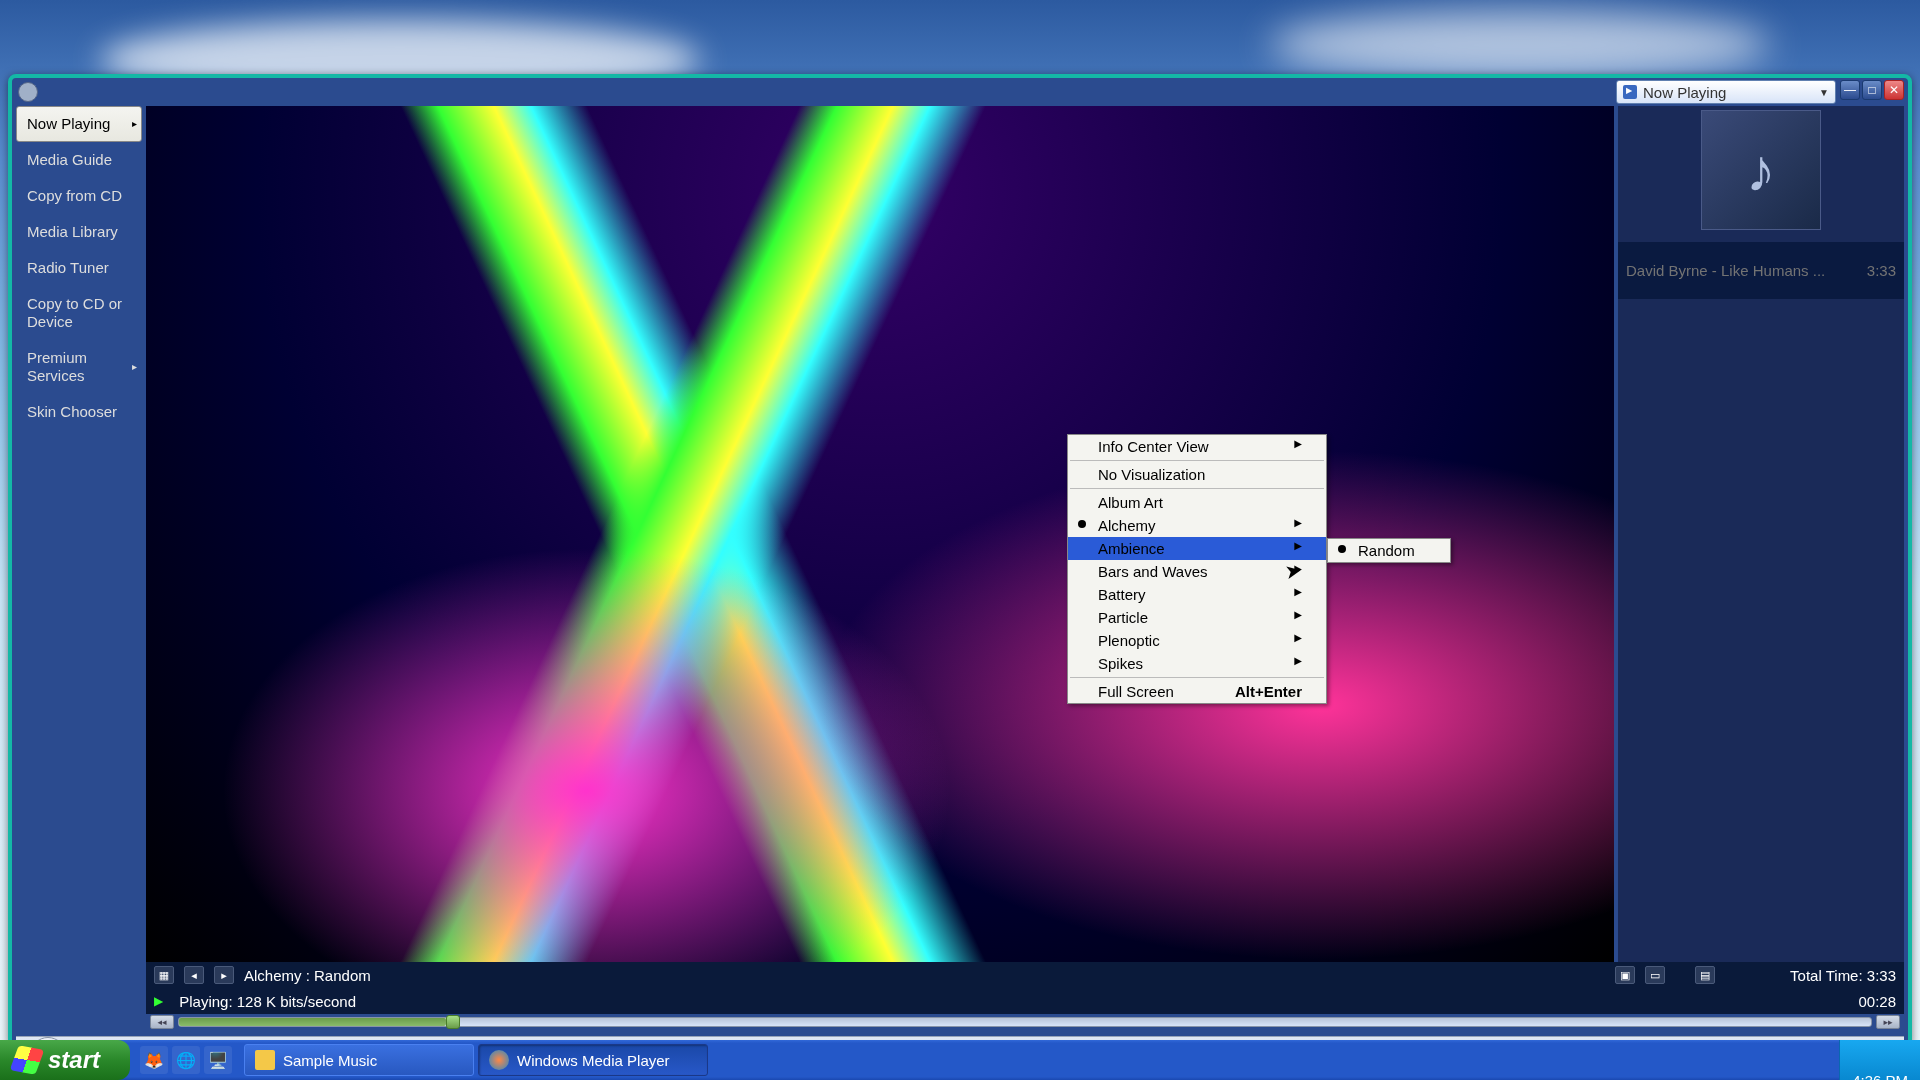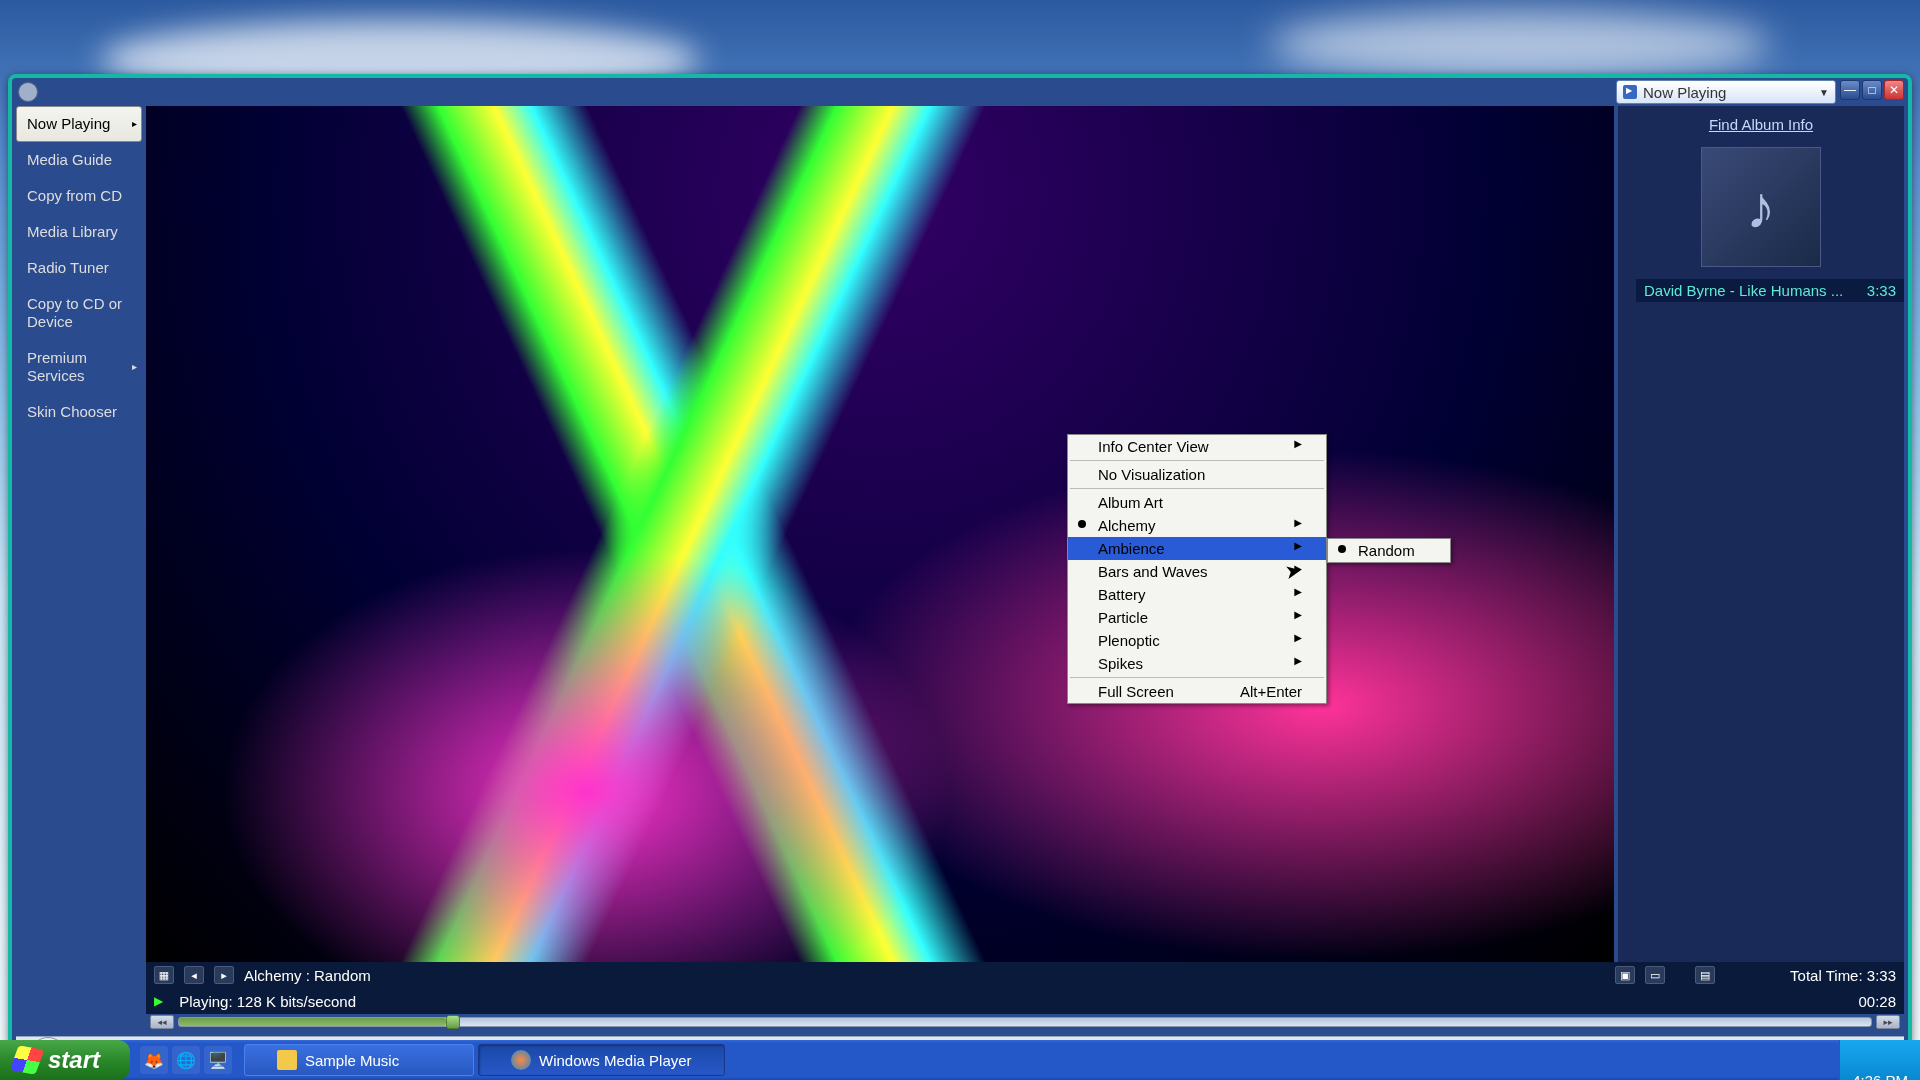--- a/index.html
+++ b/index.html
@@ -37,21 +37,21 @@
   radial-gradient(ellipse at 80% 70%, #ff3399 0%, transparent 30%),
   linear-gradient(115deg, transparent 35%, #33ff33 37%, #ffff33 40%, #33ffff 42%, transparent 45%),
   linear-gradient(65deg, transparent 35%, #33ff33 37%, #ffff33 40%, #33ffff 42%, transparent 45%),
   radial-gradient(ellipse at 50% 10%, #330066 0%, #000033 60%, #000 100%);
   background-color: #000; position: relative; }
 
 
 .album-panel { position: absolute; top: 28px; right: 4px; width: 286px; bottom: 78px; background: #1a2a58; display: flex; flex-direction: column; }
 .find-info { text-align: center; padding: 10px; color: #c8d8f8; text-decoration: underline; font-size: 15px; cursor: pointer; }
 .album-art { width: 120px; height: 120px; background: linear-gradient(135deg, #3a4a78, #1a2a48); margin: 4px auto 12px; border: 1px solid #4a5a88; display: flex; align-items: center; justify-content: center; font-size: 60px; color: #b0c0e0; }
-.playlist-row { display: flex; padding: 3px 8px; font-size: 15px; color: #5eead4; background: #0a1a40; margin-left: 18px; }
+.playlist-row { display: flex; padding: 20px 8px; font-size: 15px; color: #737373; background: #0a1a40; }
 .playlist-row .pl-title { flex: 1; overflow: hidden; white-space: nowrap; text-overflow: ellipsis; }
 .status-row { position: absolute; left: 134px; right: 4px; height: 26px; background: #0a1a3a; display: flex; align-items: center; padding: 0 8px; color: #fff; font-size: 15px; gap: 10px; }
 .status-row.r1 { bottom: 52px; }
 .status-row .small-btn { width: 20px; height: 18px; background: #2a3a5a; border: 1px solid #4a5a7a; border-radius: 2px; display: flex; align-items: center; justify-content: center; font-size: 11px; cursor: pointer; }
 .status-row .spacer { flex: 1; }
 
 .status-row.r2 { bottom: 26px; left: 134px; right: 4px; background: #0a1a3a; }
 .status-row.r2 .play-ind { color: #33ff33; font-size: 12px; margin-right: 6px; }
 
 
@@ -70,36 +70,36 @@
 .t-spacer { flex: 1; }
 .t-right-btn { width: 26px; height: 26px; border-radius: 50%; background: radial-gradient(circle at 35% 30%, #fff, #c8d4e8); border: 1px solid #8894a8; display: flex; align-items: center; justify-content: center; font-size: 12px; cursor: pointer; }
 
 
 .ctx-menu { position: absolute; background: #f4f4f0; border: 1px solid #888; box-shadow: 2px 2px 4px rgba(0,0,0,0.4); font-size: 15px; }
 .ctx-menu.primary { top: 434px; left: 1067px; width: 260px; }
 .ctx-item { padding: 3px 24px 3px 30px; color: #000; cursor: pointer; position: relative; display: flex; }
 .ctx-item.highlighted { background: #2a5bd7; color: #000000; }
 .ctx-item .arrow { margin-left: auto; font-size: 10px; }
 .ctx-item .bullet { position: absolute; left: 10px; top: 6px; width: 8px; height: 8px; background: #000; border-radius: 50%; }
-.ctx-item .shortcut { margin-left: auto; color: #000; }
+.ctx-item .shortcut { margin-left: auto; color: #000; font-weight: bold; }
 .ctx-sep { height: 1px; background: #bbb; margin: 2px 2px; }
 .ctx-menu.sub { top: 538px; left: 1327px; width: 124px; }
 
 
 .cursor { position: absolute; top: 559px; left: 1285px; font-size: 20px; color: #000; pointer-events: none; z-index: 100; transform: rotate(-10deg); }
 
 
 .taskbar { position: absolute; left: 0; right: 0; bottom: 0; height: 40px; background: linear-gradient(to bottom, #3168d8 0%, #2458c8 8%, #2458c8 92%, #1a48b0 100%); display: flex; align-items: stretch; }
 .start-btn { width: 130px; background: linear-gradient(to bottom, #48a848 0%, #2a882a 50%, #1a701a 100%); border-radius: 0 12px 12px 0; display: flex; align-items: center; padding: 0 14px; color: #fff; font-size: 24px; font-style: italic; font-weight: bold; gap: 8px; cursor: pointer; }
 .start-btn .logo { width: 26px; height: 26px; background:
   conic-gradient(from 0deg, #f44 0 90deg, #4f4 90deg 180deg, #44f 180deg 270deg, #ff4 270deg 360deg);
   border-radius: 4px; transform: rotate(10deg) skewX(-10deg); }
 .ql { display: flex; align-items: center; gap: 4px; padding: 0 10px; }
 .ql-item { width: 28px; height: 28px; background: rgba(255,255,255,0.08); border-radius: 3px; display: flex; align-items: center; justify-content: center; font-size: 16px; cursor: pointer; }
-.task-item { display: flex; align-items: center; gap: 8px; padding: 0 32px; margin: 4px 2px; background: linear-gradient(to bottom, #3a70e0, #2858c0); border: 1px solid #4a80f0; border-radius: 3px; color: #fff; font-size: 15px; cursor: pointer; min-width: 230px; }
+.task-item { display: flex; align-items: center; gap: 8px; padding: 0 10px; margin: 4px 2px; background: linear-gradient(to bottom, #3a70e0, #2858c0); border: 1px solid #4a80f0; border-radius: 3px; color: #fff; font-size: 15px; cursor: pointer; min-width: 230px; }
 .task-item.active { background: linear-gradient(to bottom, #1a48a8, #2858c8); border-color: #1a3888; box-shadow: inset 1px 1px 2px rgba(0,0,0,0.3); }
 .task-item .ti-icon { width: 20px; height: 20px; background: #f4c848; border-radius: 2px; }
 .task-item .ti-icon.wmp { background: radial-gradient(circle, #f84, #28c); border-radius: 50%; }
 .tray { margin-left: auto; background: linear-gradient(to bottom, #18a8f0, #0888d0); display: flex; align-items: center; padding: 0 12px; gap: 8px; color: #fff; font-size: 15px; border-left: 1px solid #0868b0; flex-direction: column; }
 .tray-icon { width: 18px; height: 18px; border-radius: 2px; }
 </style>
 </head>
 <body>
 
 <div class="sky"></div>
@@ -144,21 +144,20 @@
     <div class="sidebar-item">
       <span>Skin Chooser</span>
     </div>
   </div>
 
   <div class="main-area">
     <div class="viz"></div>
   </div>
 
   <div class="album-panel">
-    <div class="find-info">Find Album Info</div>
     <div class="album-art">
       <span>♪</span>
     </div>
     <div class="playlist-row">
       <span class="pl-title">David Byrne - Like Humans ...</span>
       <span>3:33</span>
     </div>
   </div>
 
   <div class="status-row r1">

